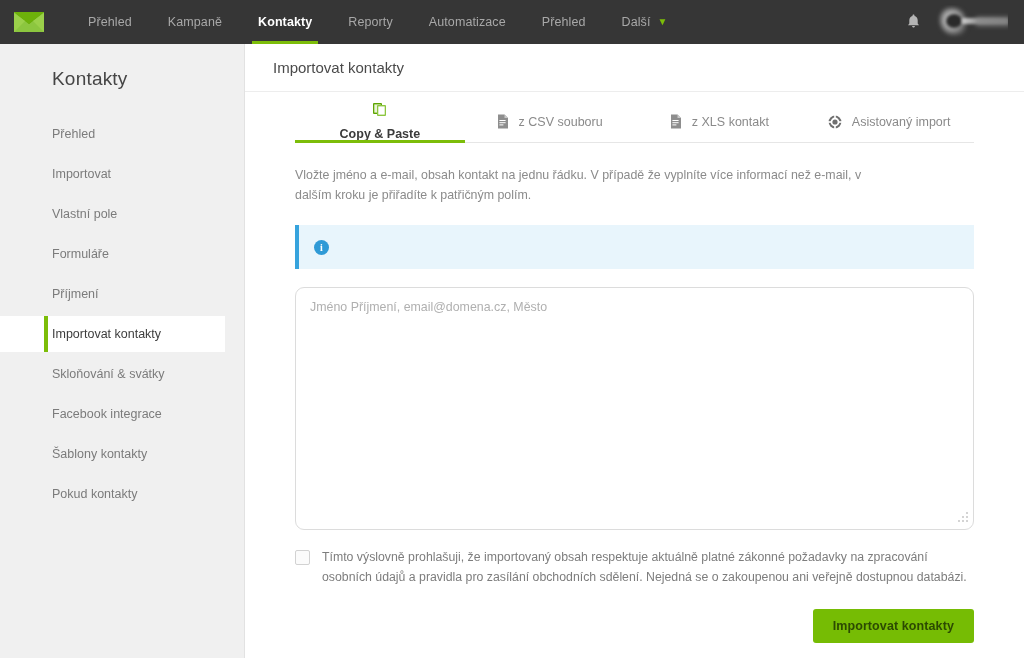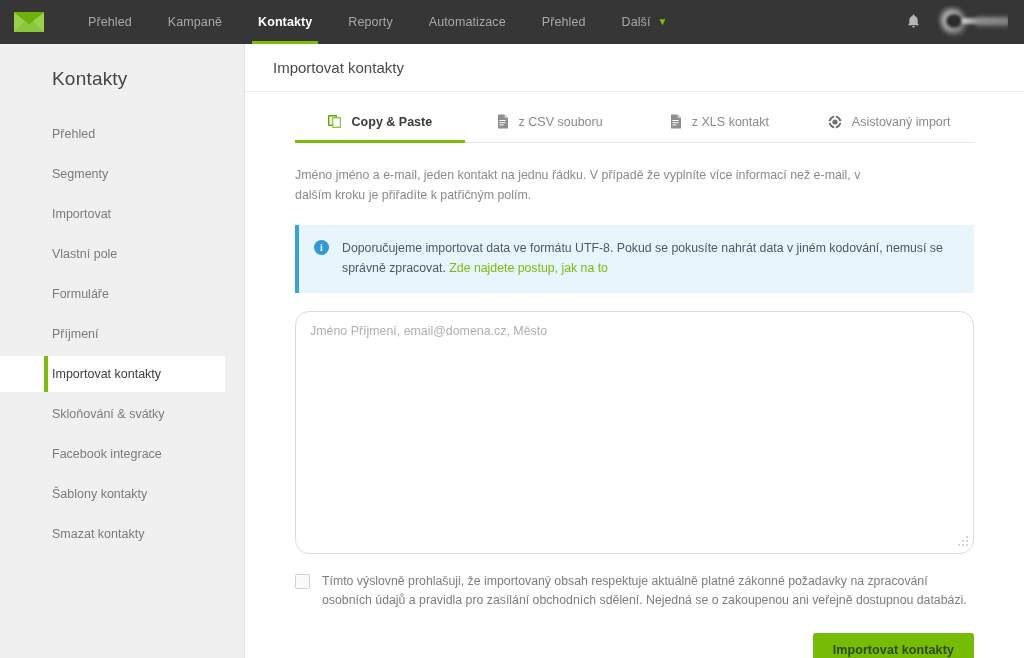--- a/index.html
+++ b/index.html
@@ -192,21 +192,21 @@
     justify-content: center;
     gap: 10px;
     height: 32px;
     padding-bottom: 9px;
     font-size: 12.5px;
     color: #8a8a8a;
     cursor: pointer;
     position: relative;
     white-space: nowrap;
   }
-  .tab.active { color: #3b3b3b; font-weight: bold; }
+  .tab.active { color: #3b3b3b; font-weight: bold; flex-direction: column; }
   .tab.active:after {
     content: "";
     position: absolute;
     left: 0; right: 0; bottom: -1px;
     height: 3px;
     background: #7cbd09;
   }
   .tab-icon { display: flex; align-items: center; line-height: 0; }
 
   .desc {
@@ -247,21 +247,21 @@
     color: #4e5a61;
   }
   .info-link { color: #7cbd09; text-decoration: none; cursor: pointer; }
 
   
   .ta-wrap { margin: 18px 50px 0 50px; position: relative; }
   textarea.paste-area {
     width: 100%;
     height: 243px;
     border: 1px solid #dcdcdc;
-    border-radius: 14px;
+    border-radius: 9px;
     padding: 12px 14px;
     font-family: "Liberation Sans", "DejaVu Sans", sans-serif;
     font-size: 12.4px;
     color: #4a4a4a;
     resize: none;
     outline: none;
     display: block;
   }
   textarea.paste-area::placeholder { color: #b0b0b0; }
   .resize-grip {
@@ -372,23 +372,20 @@
 
 <div class="body-wrap">
 
   <aside class="sidebar">
     <h2 class="sidebar-title">Kontakty</h2>
     <ul class="side-list">
       <li class="side-item">
         <span>Přehled</span>
       </li>
       <li class="side-item">
-        <span>Segmenty</span>
-      </li>
-      <li class="side-item">
         <span>Importovat</span>
       </li>
       <li class="side-item">
         <span>Vlastní pole</span>
       </li>
       <li class="side-item">
         <span>Formuláře</span>
       </li>
       <li class="side-item">
         <span>Příjmení</span>
@@ -399,21 +396,21 @@
       <li class="side-item">
         <span>Skloňování &amp; svátky</span>
       </li>
       <li class="side-item">
         <span>Facebook integrace</span>
       </li>
       <li class="side-item">
         <span>Šablony kontakty</span>
       </li>
       <li class="side-item">
-        <span>Smazat kontakty</span>
+        <span>Pokud kontakty</span>
       </li>
     </ul>
   </aside>
 
   <section class="main">
 
     <div class="main-header">
       <h1 class="main-title">Importovat kontakty</h1>
     </div>
 
@@ -468,27 +465,24 @@
               <rect x="6.2" y="0" width="1.6" height="3.2" fill="#ffffff"></rect>
               <rect x="6.2" y="10.8" width="1.6" height="3.2" fill="#ffffff"></rect>
               <rect x="0" y="6.2" width="3.2" height="1.6" fill="#ffffff"></rect>
               <rect x="10.8" y="6.2" width="3.2" height="1.6" fill="#ffffff"></rect>
             </svg>
           </span>
           <span>Asistovaný import</span>
         </div>
       </div>
 
-      <p class="desc">Jméno jméno a e-mail, jeden kontakt na jednu řádku. V případě že vyplníte více informací než e-mail, v dalším kroku je přiřadíte k patřičným polím.</p>
+      <p class="desc">Vložte jméno a e-mail, obsah kontakt na jednu řádku. V případě že vyplníte více informací než e-mail, v dalším kroku je přiřadíte k patřičným polím.</p>
 
       <div class="infobox">
         <span class="info-icon">i</span>
-        <div class="info-text">
-          <span>Doporučujeme importovat data ve formátu UTF-8. Pokud se pokusíte nahrát data v jiném kodování, nemusí se správně zpracovat. </span><a class="info-link">Zde najdete postup, jak na to</a>
-        </div>
       </div>
 
       <div class="ta-wrap">
         <textarea class="paste-area" placeholder="Jméno Příjmení, email@domena.cz, Město" style=""></textarea>
         <svg class="resize-grip" viewBox="0 0 14 14" aria-hidden="true">
           <g fill="#c6c6c6">
             <rect x="10" y="2" width="2" height="2"></rect>
             <rect x="10" y="6" width="2" height="2"></rect>
               <rect x="6" y="6" width="2" height="2"></rect>
             <rect x="10" y="10" width="2" height="2"></rect>

